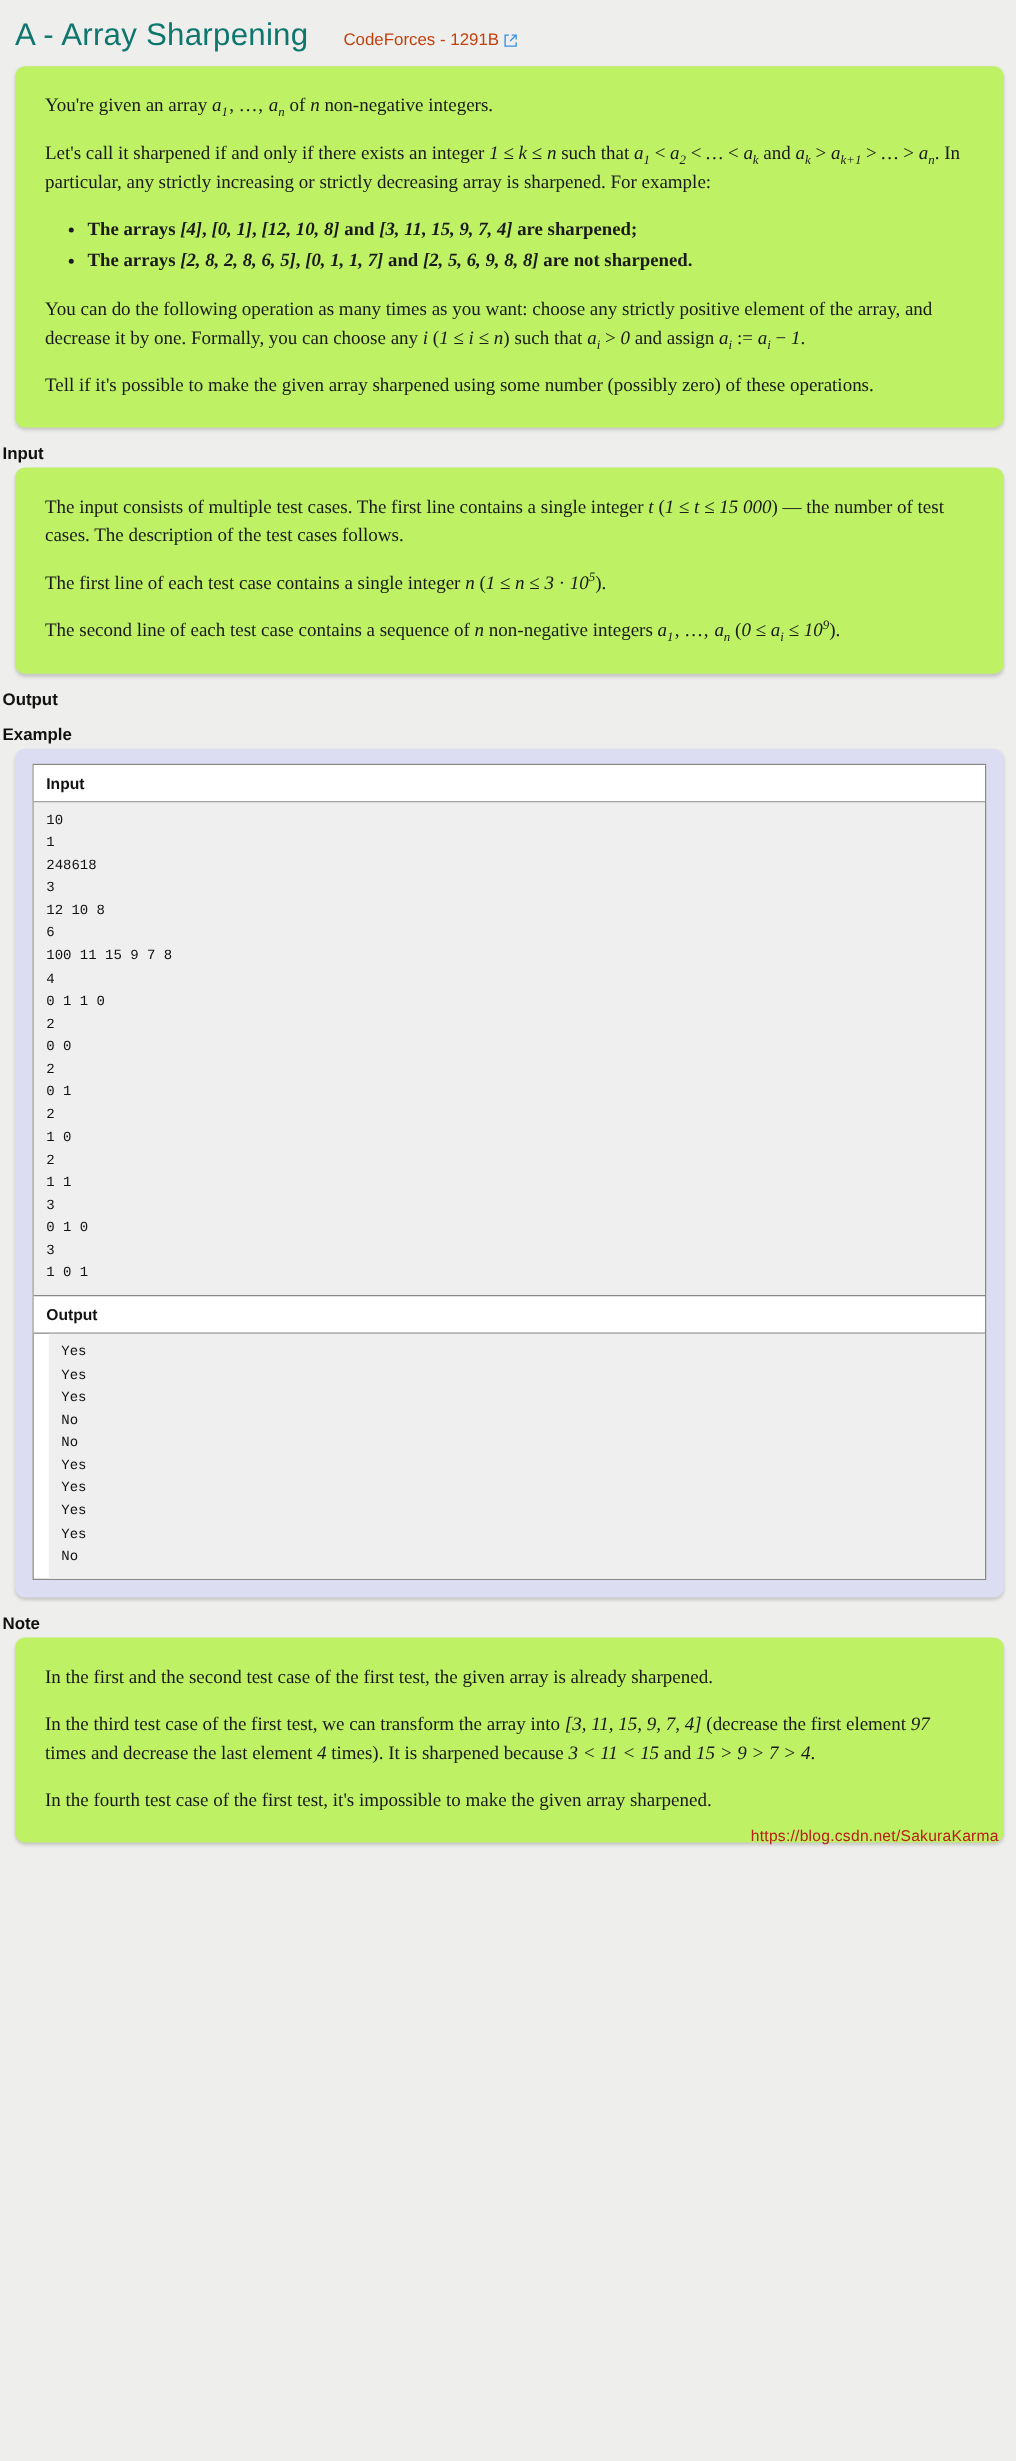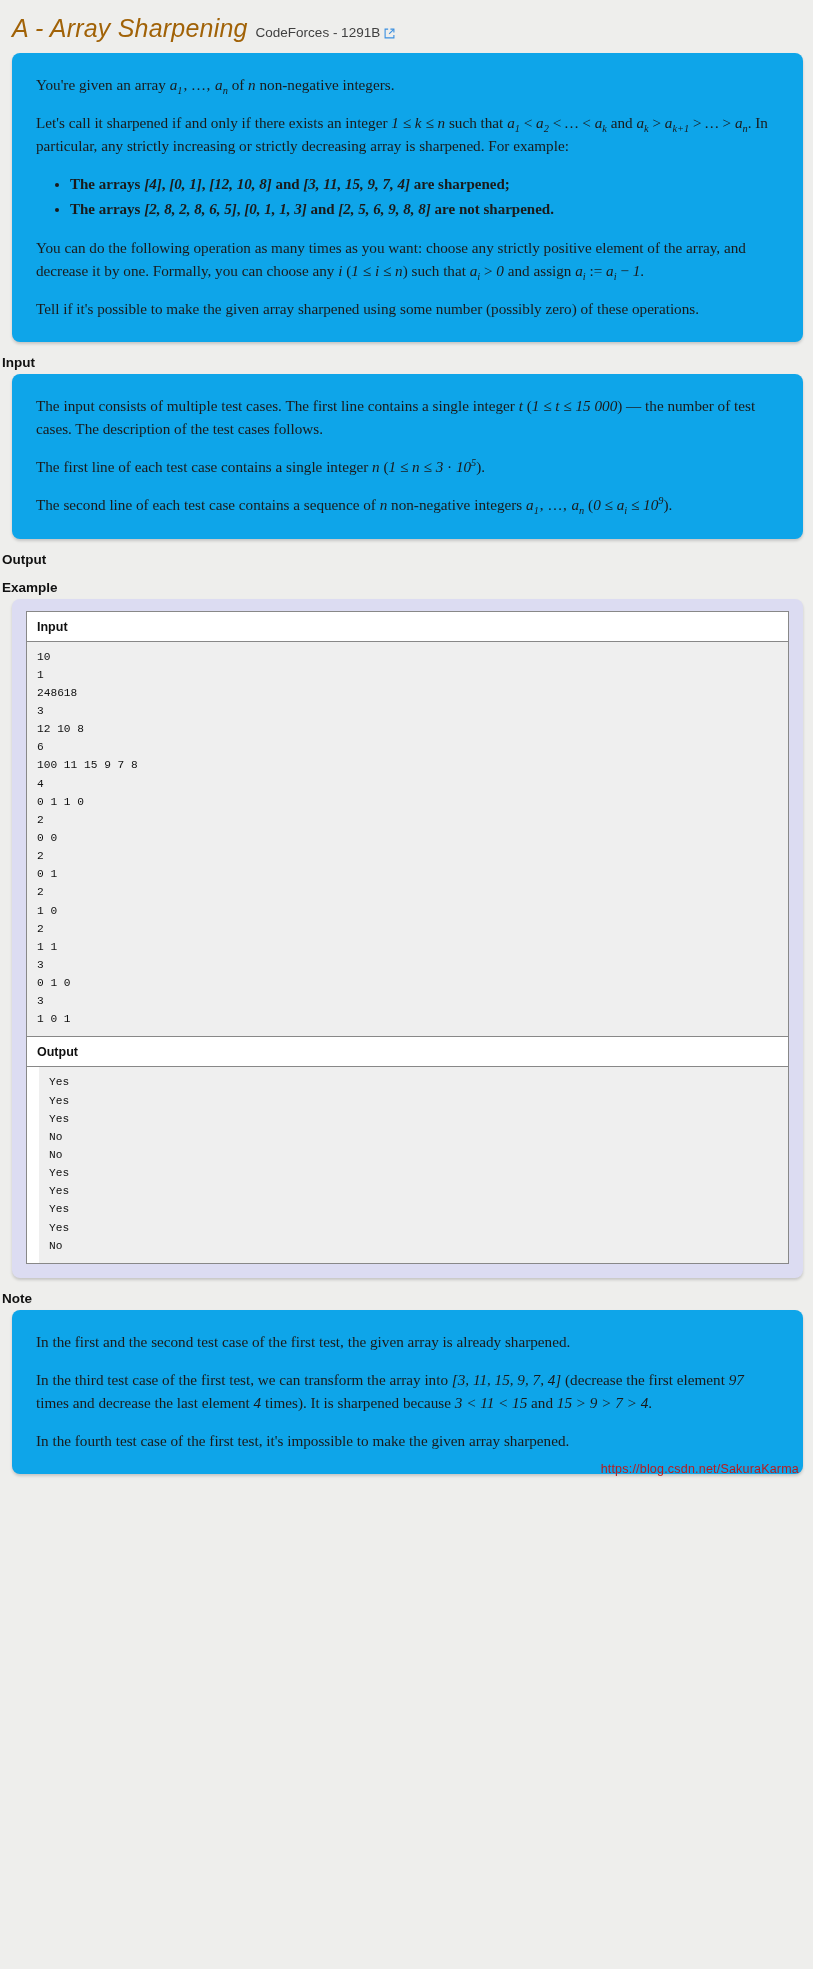--- a/index.html
+++ b/index.html
@@ -11,50 +11,49 @@
     -webkit-font-smoothing:antialiased;
   }
   .page{width:813px;position:relative;padding-bottom:6px;}
 
   
   .header{padding:14px 0 10px 12px;display:flex;align-items:baseline;}
   .prob-title{
     font-family:"Liberation Sans", sans-serif;
     font-size:25px;
     font-weight:400;
-    color:#a16207;
+    color:#0f766e;
     letter-spacing:0.2px;
     white-space:nowrap;
-    font-style:italic;
   }
   .prob-source{
-    margin-left:8px;
+    margin-left:28px;
     font-family:"Liberation Sans", sans-serif;
     font-size:13.5px;
-    color:#404040;
+    color:#c2410c;
     white-space:nowrap;
     display:inline-flex;
     align-items:center;
     gap:4px;
   }
   .ext-icon{display:inline-block;width:11px;height:11px;position:relative;top:1px;}
   .ext-icon svg{display:block;}
 
   
   .sec-head{
     font-family:"Liberation Sans", sans-serif;
     font-size:13.5px;
     font-weight:bold;
     color:#111;
     margin:13px 0 4px 2px;
   }
 
   
   .card{
-    background:#0ea5e9;
+    background:#bef264;
     border-radius:8px;
     margin:0 10px 0 12px;
     padding:20px 24px 22px 24px;
     box-shadow:0 2px 3px rgba(0,0,0,0.17);
   }
   .card p{
     margin:0 0 15px 0;
     font-size:15.2px;
     line-height:1.52;
   }
@@ -143,21 +142,21 @@
   </div>
 
   <div class="card">
 
     <p><span>You're given an array </span><span class="m">a<sub>1</sub><span class="op">,</span> …<span class="op">,</span> a<sub>n</sub></span><span> of </span><span class="m">n</span><span> non-negative integers.</span></p>
 
     <p><span>Let's call it sharpened if and only if there exists an integer </span><span class="m">1 <span class="mu">≤</span> k <span class="mu">≤</span> n</span><span> such that </span><span class="m">a<sub>1</sub> <span class="mu">&lt;</span> a<sub>2</sub> <span class="mu">&lt;</span> … <span class="mu">&lt;</span> a<sub>k</sub></span><span> and </span><span class="m">a<sub>k</sub> <span class="mu">&gt;</span> a<sub>k+1</sub> <span class="mu">&gt;</span> … <span class="mu">&gt;</span> a<sub>n</sub></span><span>. In particular, any strictly increasing or strictly decreasing array is sharpened. For example:</span></p>
 
     <ul>
       <li><span>The arrays </span><span class="m">[4]</span><span>, </span><span class="m">[0, 1]</span><span>, </span><span class="m">[12, 10, 8]</span><span> and </span><span class="m">[3, 11, 15, 9, 7, 4]</span><span> are sharpened;</span></li>
-      <li><span>The arrays </span><span class="m">[2, 8, 2, 8, 6, 5]</span><span>, </span><span class="m">[0, 1, 1, 3]</span><span> and </span><span class="m">[2, 5, 6, 9, 8, 8]</span><span> are not sharpened.</span></li>
+      <li><span>The arrays </span><span class="m">[2, 8, 2, 8, 6, 5]</span><span>, </span><span class="m">[0, 1, 1, 7]</span><span> and </span><span class="m">[2, 5, 6, 9, 8, 8]</span><span> are not sharpened.</span></li>
     </ul>
 
     <p><span>You can do the following operation as many times as you want: choose any strictly positive element of the array, and decrease it by one. Formally, you can choose any </span><span class="m">i</span><span> (<span class="m">1 <span class="mu">≤</span> i <span class="mu">≤</span> n</span>)</span><span> such that </span><span class="m">a<sub>i</sub> <span class="mu">&gt;</span> 0</span><span> and assign </span><span class="m">a<sub>i</sub> <span class="mu">:=</span> a<sub>i</sub> <span class="mu">−</span> 1</span><span>.</span></p>
 
     <p>Tell if it's possible to make the given array sharpened using some number (possibly zero) of these operations.</p>
   </div>
 
   <div class="sec-head">Input</div>
   <div class="card">
     <p><span>The input consists of multiple test cases. The first line contains a single integer </span><span class="m">t</span><span> (<span class="m">1 <span class="mu">≤</span> t <span class="mu">≤</span> 15 000</span>)</span><span> — the number of test cases. The description of the test cases follows.</span></p>

